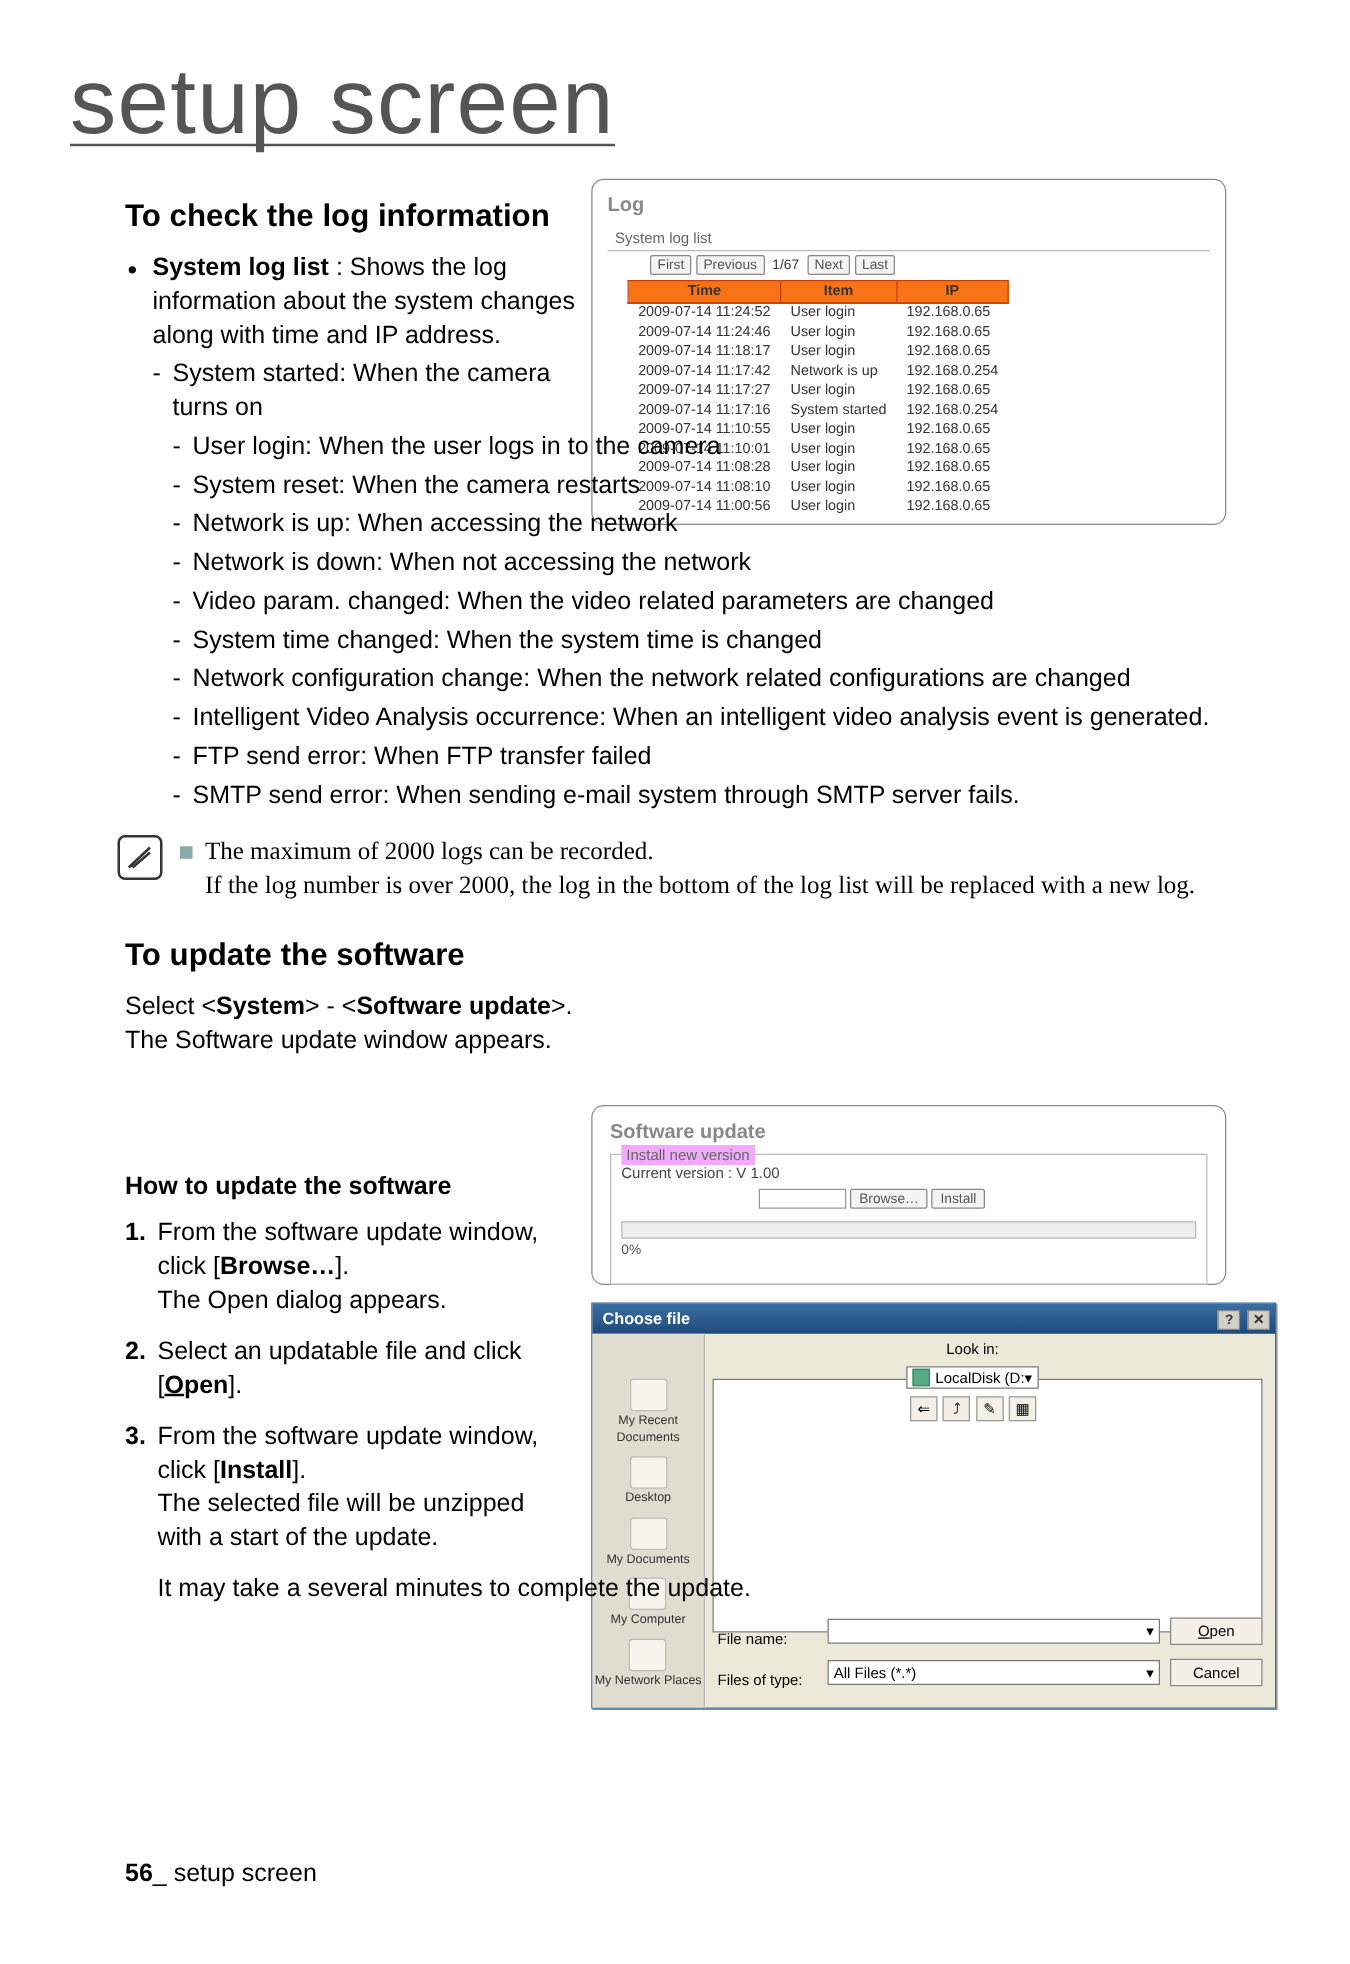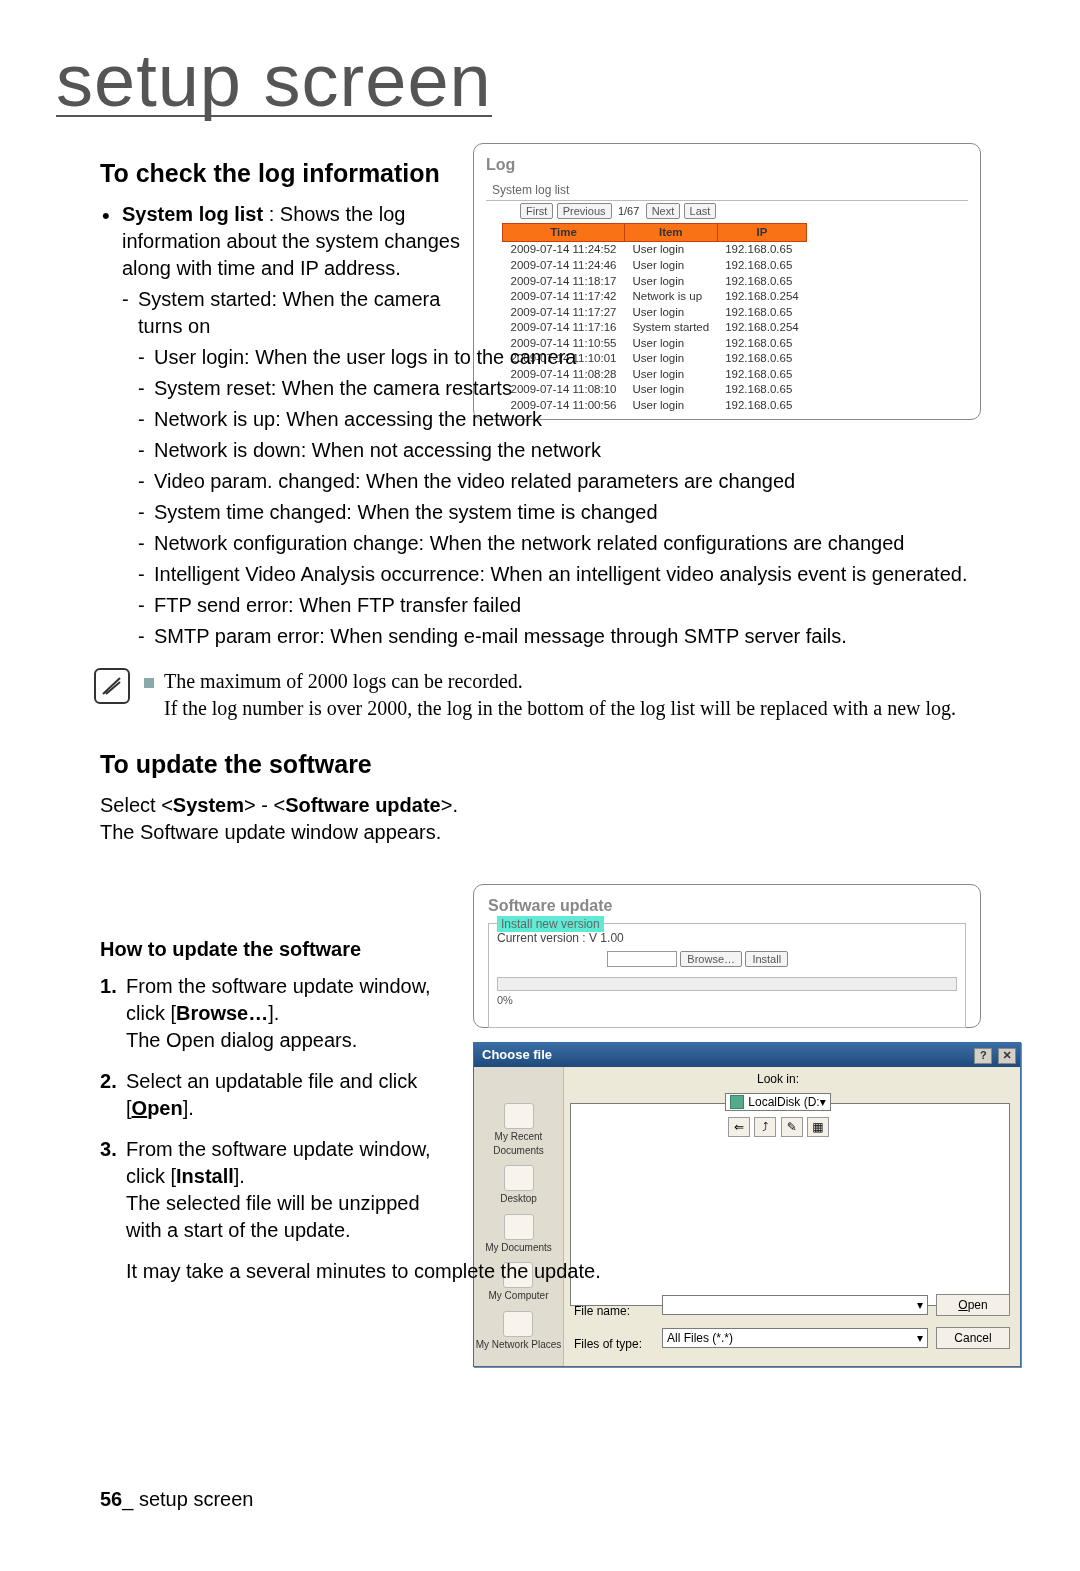--- a/index.html
+++ b/index.html
@@ -90,21 +90,21 @@
   .log-table td { padding:0 8px; white-space:nowrap; }
   
   .sw-panel {
     top: 884px; left: 473px; width: 508px; height: 144px;
     padding: 10px 14px;
   }
   .sw-inner {
     border:1px solid #bbb; margin-top:6px; padding:6px 8px 20px 8px; position:relative;
   }
   .sw-inner .legend {
-    position:absolute; top:-8px; left:8px; background:#5eead4; padding:0 4px; font-size:12px; color:#666;
+    position:absolute; top:-8px; left:8px; background:#f0abfc; padding:0 4px; font-size:12px; color:#666;
   }
   .sw-ver { font-size:12px; color:#444; }
   .sw-btns { margin-top:4px; margin-left:90px;padding-left:20px;}
   .sw-input { border:1px solid #999; height:16px; width:70px; display:inline-block; vertical-align:middle;}
   .sw-btn { display:inline-block; border:1px solid #888; background:#f4f4f4; font-size:11px; padding:0 6px; height:16px; line-height:15px; border-radius:2px; vertical-align:middle;}
   .sw-progress { margin-top:10px; border:1px solid #bbb; height:14px; background:#eee;}
   .sw-pct { font-size:11px; color:#555; margin-top:2px;}
   
   .dlg {
     position:absolute; top:1042px; left:473px; width:548px; height:325px;
@@ -341,21 +341,21 @@
   <ul class="dash-list full-col" id="log-items-wide" style="padding-left:38px; margin-top:4px;">
       <li>User login: When the user logs in to the camera</li>
       <li>System reset: When the camera restarts</li>
       <li>Network is up: When accessing the network</li>
       <li>Network is down: When not accessing the network</li>
       <li>Video param. changed: When the video related parameters are changed</li>
       <li>System time changed: When the system time is changed</li>
       <li>Network configuration change: When the network related configurations are changed</li>
       <li>Intelligent Video Analysis occurrence: When an intelligent video analysis event is generated.</li>
       <li>FTP send error: When FTP transfer failed</li>
-      <li>SMTP param error: When sending e-mail message through SMTP server fails.</li>
+      <li>SMTP send error: When sending e-mail system through SMTP server fails.</li>
     </ul>
 
   <div class="note-row">
     <div class="note-icon">
       <svg width="24" height="24" viewBox="0 0 24 24">
           <path d="M3 20 L20 4 M6 20 L20 8" stroke="#333" stroke-width="2" fill="none"></path>
         </svg>
     </div>
     <div class="note-text">
       <span class="note-bullet"></span><span>The maximum of 2000 logs can be recorded.</span><br>

